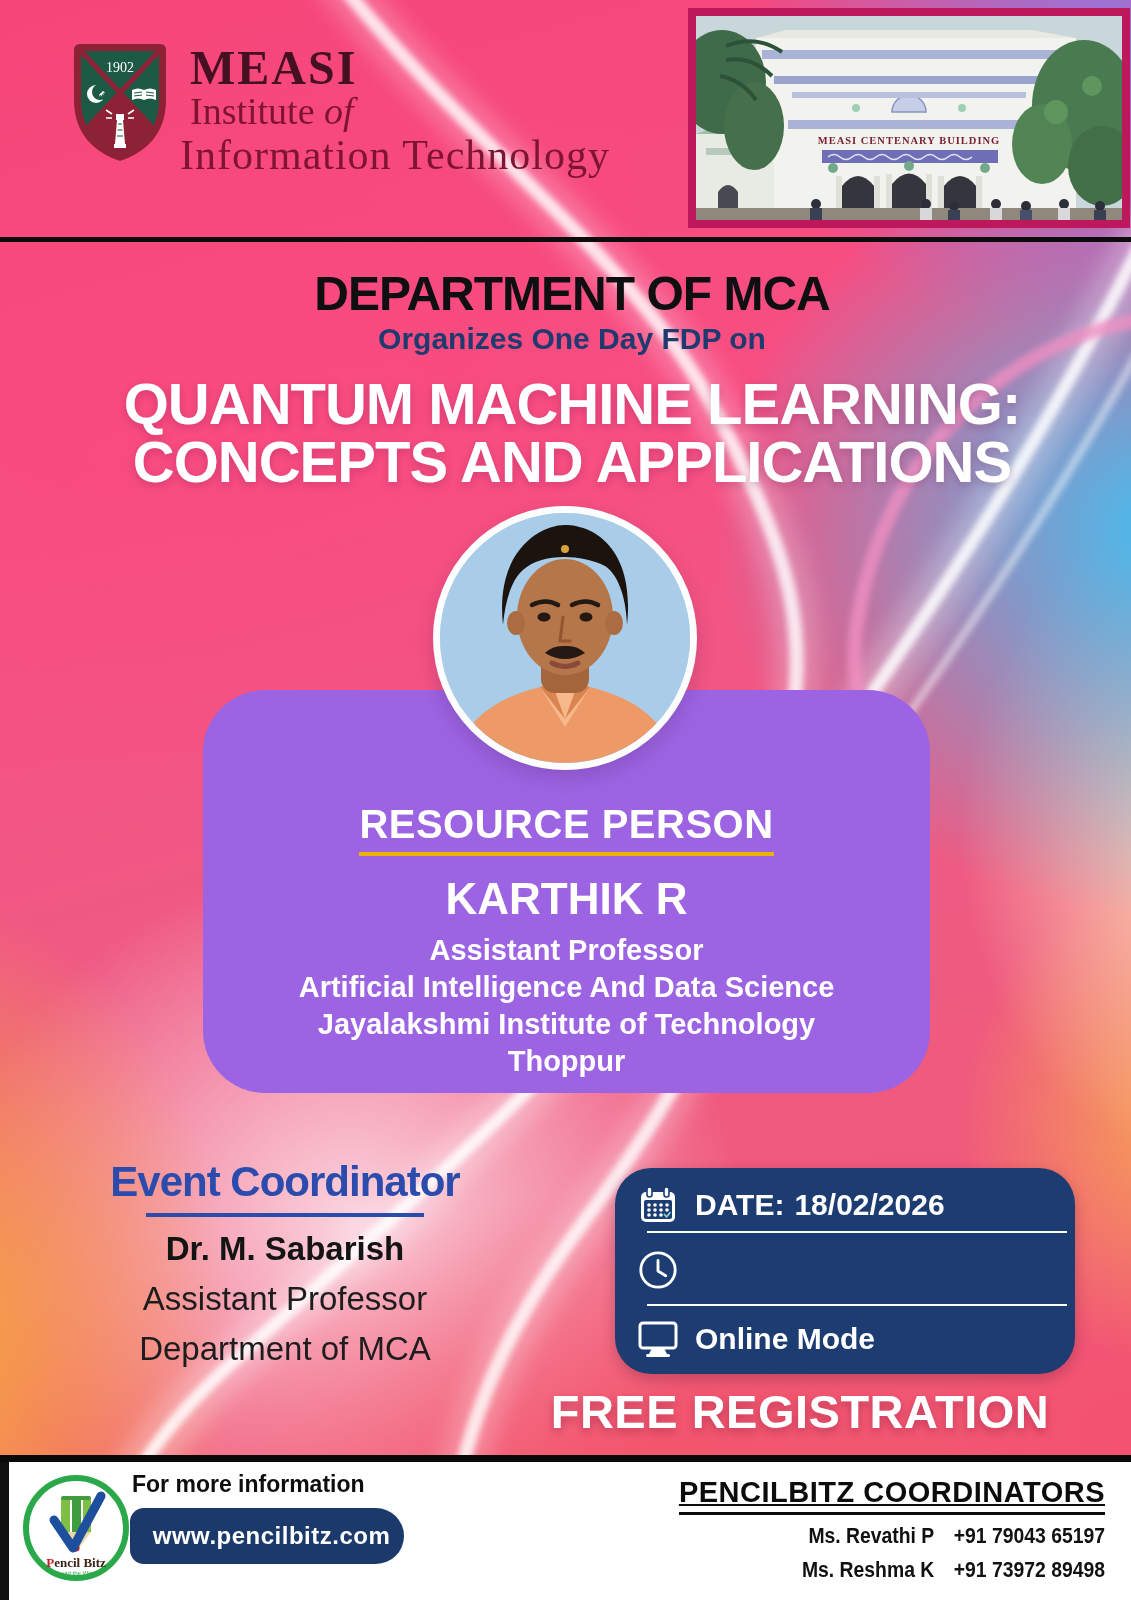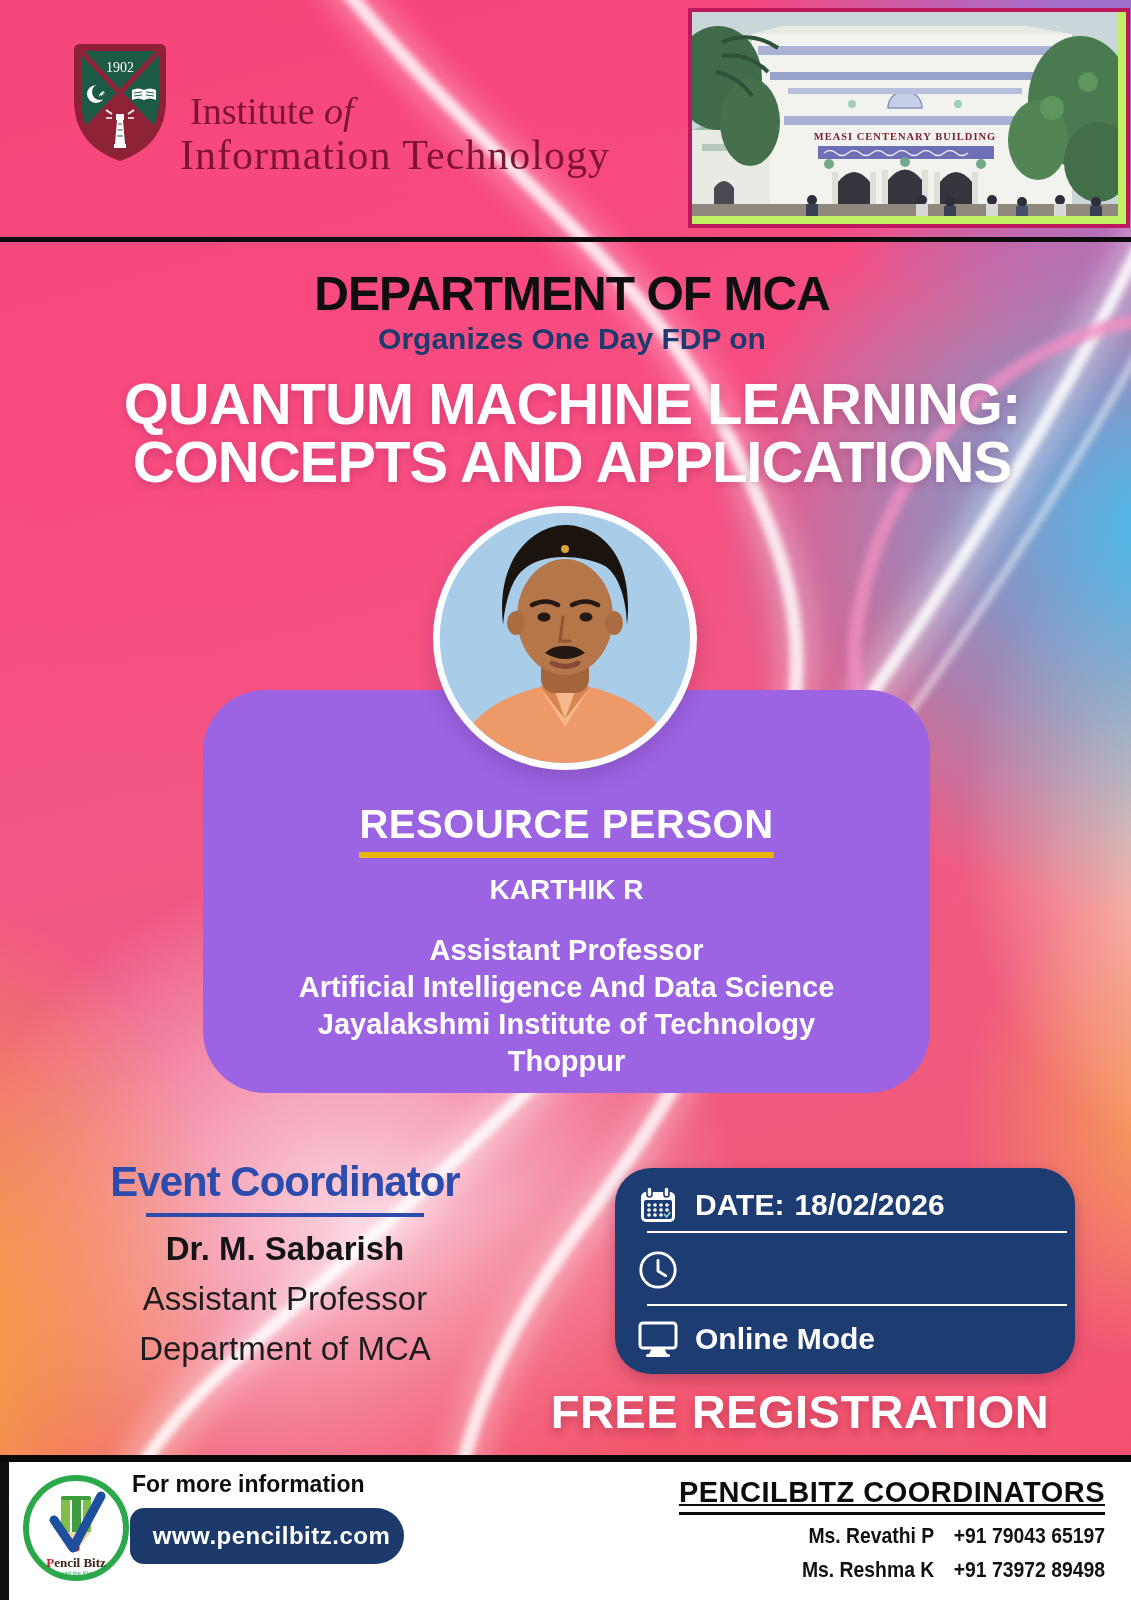--- a/index.html
+++ b/index.html
@@ -25,43 +25,43 @@
   
   .crest{position:absolute;left:70px;top:42px;width:100px;height:120px;z-index:6;}
   .inst-l1{position:absolute;left:190px;top:44px;z-index:6;font-family:"Liberation Serif","DejaVu Serif",serif;
            font-weight:700;font-size:48px;letter-spacing:2px;color:#451022;line-height:1;}
   .inst-l2{position:absolute;left:190px;top:92px;z-index:6;font-family:"Liberation Serif","DejaVu Serif",serif;
            font-size:38px;color:#7e1430;line-height:1.05;}
   .inst-l2 .of{font-style:italic;}
   .inst-l3{position:absolute;left:180px;top:133px;z-index:6;font-family:"Liberation Serif","DejaVu Serif",serif;
            font-size:42px;letter-spacing:1px;color:#7e1430;line-height:1.05;}
   .photo-frame{position:absolute;left:688px;top:8px;width:442px;height:220px;z-index:6;
-               border:4px solid #be185d;background:#bef264;}
+               border:8px solid #be185d;background:#a3a3a3;}
   .rule-top{position:absolute;left:0;top:237px;width:1131px;height:5px;background:#0c0c0c;z-index:5;}
 
   
   .center-line{position:absolute;left:12px;width:1120px;text-align:center;z-index:4;}
   .dept{top:266px;font-size:48px;font-weight:800;letter-spacing:-1px;color:#0f0f12;}
   .organizes{top:322px;font-size:30px;font-weight:800;color:#1f3a6f;}
   .fdp-title{font-size:58px;font-weight:800;letter-spacing:-1px;color:#ffffff;
              text-shadow:0 3px 8px rgba(90,10,60,.22);}
   .title1{top:370px;} .title2{top:428px;}
 
   
   .purple-card{position:absolute;left:203px;top:690px;width:727px;height:403px;z-index:2;
                background:#9c64e3;border-radius:62px;}
   .photo-circle{position:absolute;left:433px;top:506px;width:264px;height:264px;z-index:3;
                 border-radius:50%;border:7px solid #fdfdfd;overflow:hidden;
                 box-shadow:0 8px 20px rgba(60,10,60,.18);background:#a9cde9;}
   .photo-circle svg{display:block;width:100%;height:100%;}
   .rp-heading{position:absolute;left:0;top:112px;width:727px;text-align:center;
               font-size:40px;font-weight:800;color:#fff;letter-spacing:.5px;}
-  .rp-heading span{display:inline-block;border-bottom:6px solid #eab308;padding-bottom:5px;}
+  .rp-heading span{display:inline-block;border-bottom:4px solid #eab308;padding-bottom:5px;}
   .rp-name{position:absolute;left:0;top:184px;width:727px;text-align:center;
-           font-size:28px;font-weight:800;color:#fff;}
+           font-size:44px;font-weight:800;color:#fff;}
   .rp-lines{position:absolute;left:0;top:242px;width:727px;text-align:center;
             font-size:29px;font-weight:700;color:#fff;line-height:37px;}
 
   
   .coord-block{position:absolute;left:55px;top:1158px;width:460px;text-align:center;z-index:4;}
   .coord-head{font-size:42px;font-weight:800;letter-spacing:-1px;color:#2b4bad;line-height:48px;}
   .coord-rule{width:278px;height:4px;background:#2b4bad;margin:7px auto 0;}
   .coord-name{margin-top:13px;font-size:33px;font-weight:800;color:#141414;}
   .coord-role{margin-top:12px;font-size:33px;font-weight:400;color:#1d1d1d;}
   .coord-dept{margin-top:12px;font-size:33px;font-weight:400;color:#1d1d1d;}
@@ -158,20 +158,21 @@
         <line x1="58" y1="72" x2="64" y2="68" stroke="#ffffff" stroke-width="1.6"></line>
         <line x1="42" y1="76" x2="36" y2="76" stroke="#ffffff" stroke-width="1.6"></line>
         <line x1="58" y1="76" x2="64" y2="76" stroke="#ffffff" stroke-width="1.6"></line>
         <line x1="48" y1="82" x2="52" y2="82" stroke="#1c5a45" stroke-width="1.2"></line>
         <line x1="47.5" y1="88" x2="52.5" y2="88" stroke="#1c5a45" stroke-width="1.2"></line>
         <line x1="47" y1="94" x2="53" y2="94" stroke="#1c5a45" stroke-width="1.2"></line>
       </g>
     </g>
   </svg>
 
+  <div class="inst-l1">MEASI</div>
   <div class="inst-l2"><span>Institute </span><span class="of">of</span></div>
   <div class="inst-l3">Information Technology</div>
 
   <div class="photo-frame">
     <svg viewBox="0 0 426 204" width="426" height="204">
       <rect x="0" y="0" width="426" height="204" fill="#c9d6da"></rect>
       <rect x="60" y="22" width="320" height="182" fill="#f2f3ee"></rect>
       <path d="M 60 22 L 90 14 L 336 14 L 380 22 Z" fill="#e7e9e2"></path>
       <rect x="66" y="34" width="308" height="9" fill="#aab3d6"></rect>
       <rect x="78" y="60" width="284" height="8" fill="#9aa3cc"></rect>

